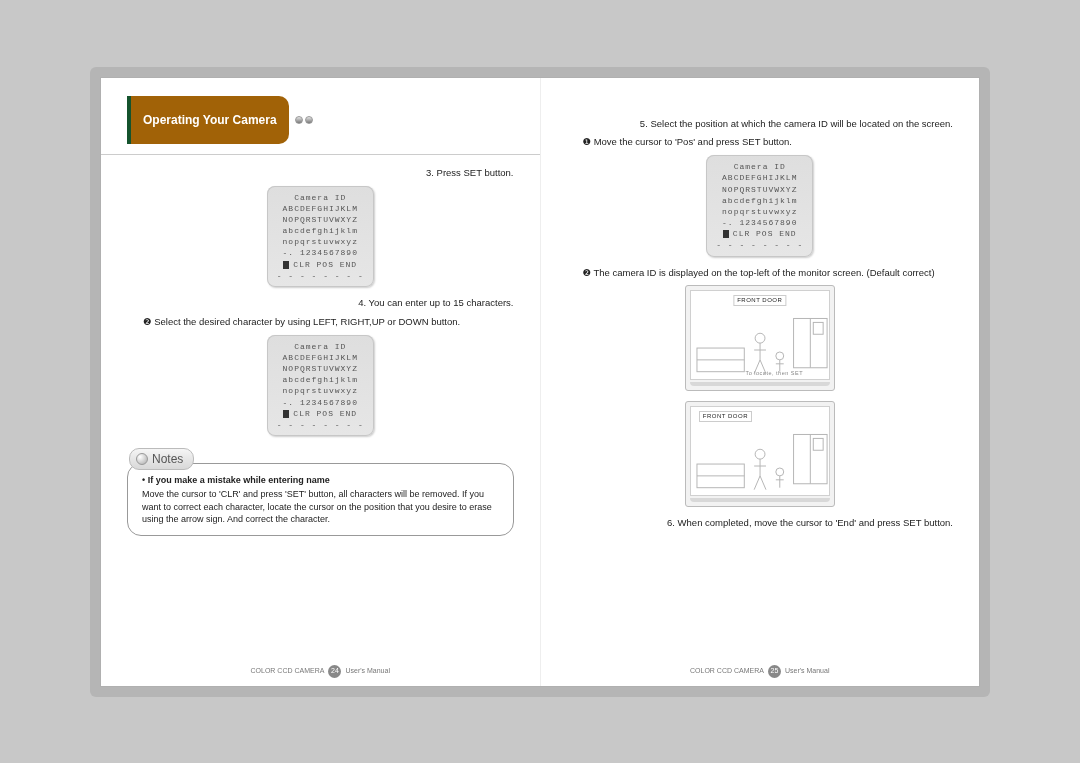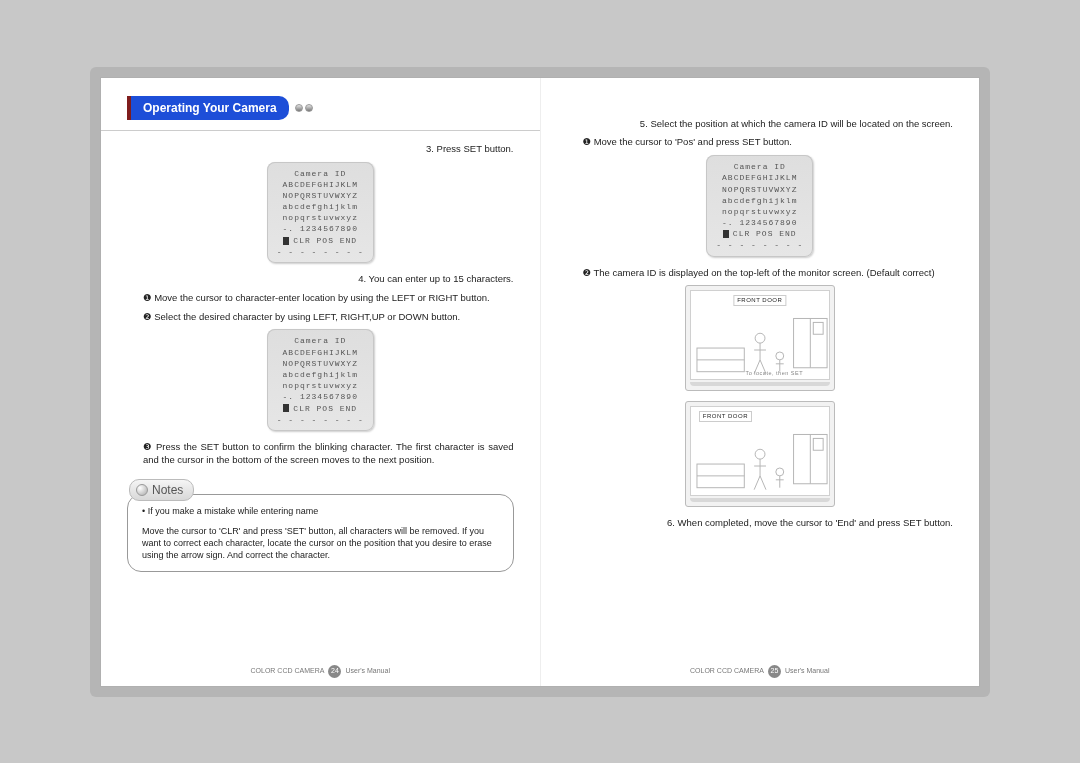--- a/index.html
+++ b/index.html
@@ -38,27 +38,27 @@
     padding: 16px 26px 10px 26px;
     position: relative;
     font-size: 9.5px;
     line-height: 1.35;
   }
   .page + .page { border-left: 1px solid #eee; }
 
   
   .section-tabs { display: flex; align-items: center; margin: 2px 0 10px 0; }
   .tab {
-    background: #1d4ed8;
+    background: #a16207;
     color: #fff;
     font-weight: bold;
     font-size: 12px;
-    padding: 4px 12px;
+    padding: 16px 12px;
     border-radius: 0 10px 10px 0;
-    border-left: 4px solid #7f1d1d;
+    border-left: 4px solid #14532d;
   }
   .tab-dots {
     margin-left: 4px;
     display: flex;
   }
   .tab-dots span {
     width: 8px; height: 8px; border-radius: 50%;
     background: linear-gradient(#e6e6e6, #777);
     margin-left: 2px;
     border: 1px solid #999;
@@ -106,21 +106,21 @@
     border:1px solid #999;
   }
   .notes-box {
     border:1px solid #999;
     border-radius: 14px;
     padding: 10px 14px 10px 14px;
     font-size: 9px;
     margin-top: -7px;
     background:#fff;
   }
-  .notes-box .lead { font-weight: normal; margin-bottom: 8px; }
+  .notes-box .lead { font-weight: bold; margin-bottom: 2px; }
 
   .monitor-wrap { display:flex; justify-content:center; margin:6px 0 10px 0; }
   .monitor {
     width: 150px;
     background:#f2f2f2;
     border:1px solid #bbb;
     border-radius:3px;
     padding:4px;
   }
   .monitor-screen {
@@ -199,35 +199,33 @@
 <span>ABCDEFGHIJKLM</span>
 <span>NOPQRSTUVWXYZ</span>
 <span>abcdefghijklm</span>
 <span>nopqrstuvwxyz</span>
 <span>-. 1234567890</span>
 <span class="cursor"></span><span>CLR POS END</span>
 - - - - - - - -</div>
         </div>
 
         <p class="indent1">4. You can enter up to 15 characters.</p>
-        <p class="indent2">❶ Move the cursor to character-enter location by using the LEFT or RIGHT button.</p>
         <p class="indent2">❷ Select the desired character by using LEFT, RIGHT,UP or DOWN button.</p>
 
         <div class="osd-wrap">
           <div class="osd"><span class="title">Camera ID</span>
 <span>ABCDEFGHIJKLM</span>
 <span>NOPQRSTUVWXYZ</span>
 <span>abcdefghijklm</span>
 <span>nopqrstuvwxyz</span>
 <span>-. 1234567890</span>
 <span class="cursor"></span><span>CLR POS END</span>
 - - - - - - - -</div>
         </div>
 
-        <p class="indent2">❸ Press the SET button to confirm the blinking character. The first character is saved and the cursor in the bottom of the screen moves to the next position.</p>
 
         <div class="notes-wrap">
           <div class="notes-tab">
             <span class="notes-icon"></span>
             <span>Notes</span>
           </div>
         </div>
         <div class="notes-box">
           <p class="lead">• If you make a mistake while entering name</p>
           <p>Move the cursor to 'CLR' and press 'SET' button, all characters will be removed. If you want to correct each character, locate the cursor on the position that you desire to erase using the arrow sign. And correct the character.</p>

